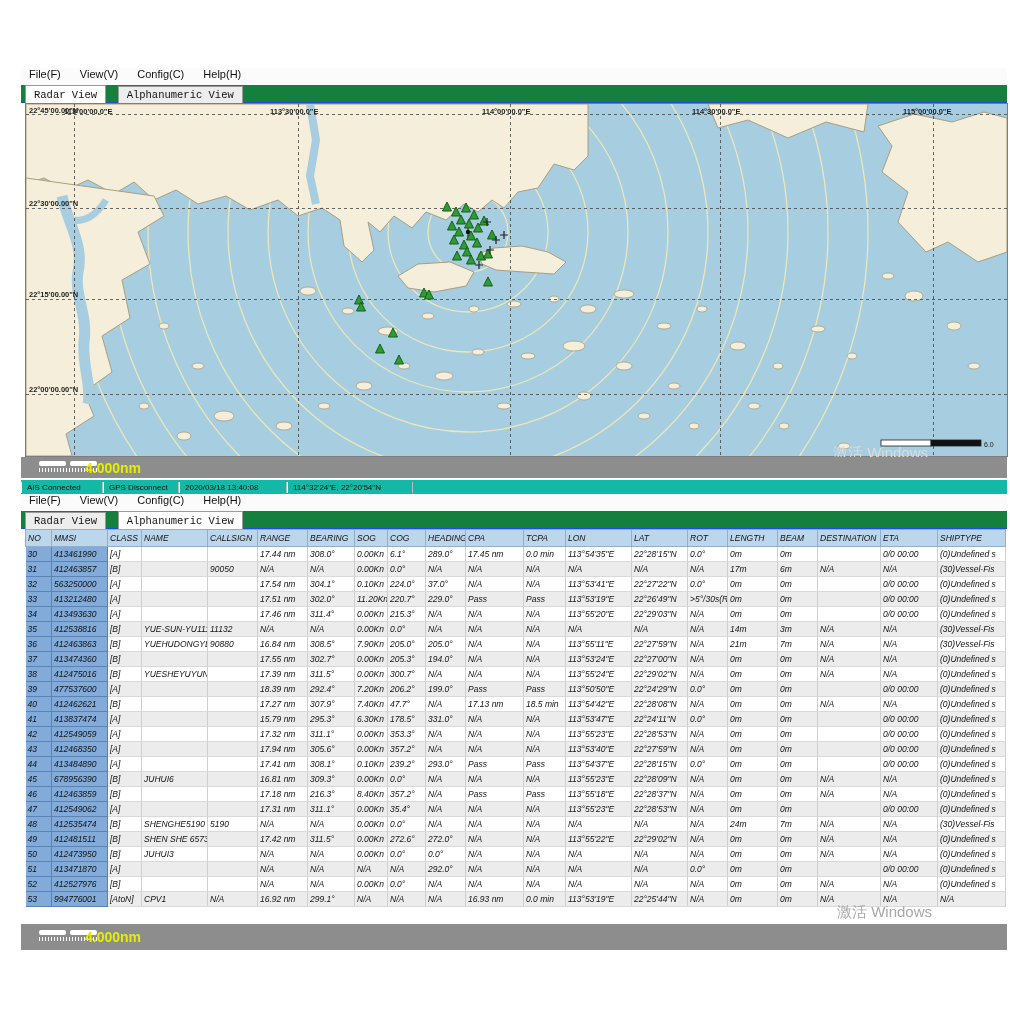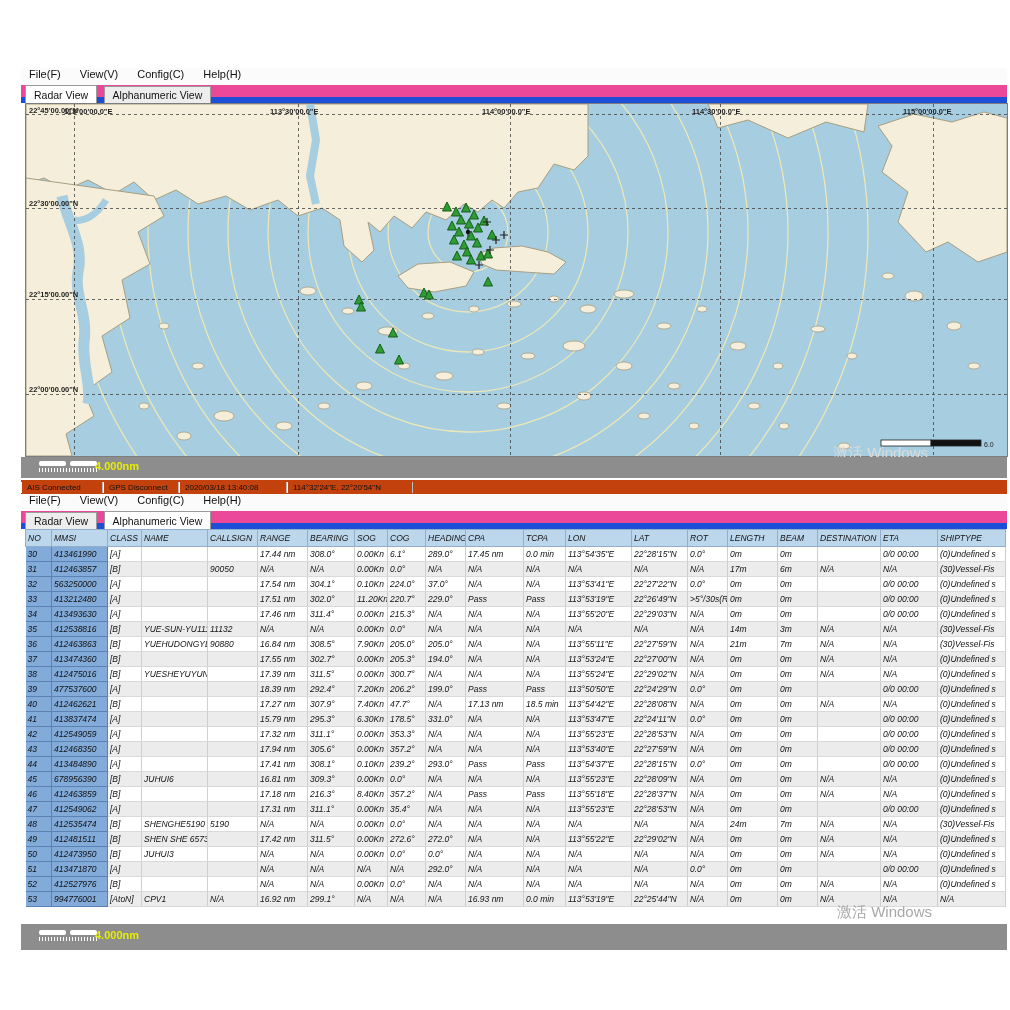--- a/index.html
+++ b/index.html
@@ -4,39 +4,39 @@
 <style>
   html,body{margin:0;padding:0;background:#fff;}
   #root{position:relative;width:1010px;height:1010px;background:#fff;
         font-family:"Liberation Sans",sans-serif;color:#111;overflow:hidden;margin-left:7px;}
   
   .menubar{position:absolute;left:14px;width:986px;height:17px;background:#fbfbfb;
            font-size:11px;padding-left:8px;box-sizing:border-box;white-space:nowrap;}
   .menu-item{display:inline-block;margin-right:16px;cursor:default;}
   
   .tabbar{position:absolute;left:14px;width:986px;height:18px;padding-left:4px;
-          box-sizing:border-box;border-bottom:6px solid #1d4ed8;background:#ec4899;}
+          box-sizing:border-box;border-bottom:1px solid #1d4ed8;background:#15803d;font-family:Liberation Mono, monospace;}
   .tab{display:inline-block;height:16px;line-height:16px;padding:0 8px;font-size:10.5px;
        border:1px solid #9a9a9a;border-bottom:none;background:#ededed;margin-right:2px;
        vertical-align:bottom;}
   .tab.active{background:#fff;height:18px;line-height:18px;margin-bottom:-1px;}
   
   #map{position:absolute;left:18px;top:103px;width:981px;height:352px;
        border:1px solid #7d7d7d;background:#a6cde0;overflow:hidden;}
   .map-label{position:absolute;font-size:7.5px;font-weight:bold;color:#222;white-space:nowrap;}
   .vessel{fill:#2e9b35;stroke:#145f18;stroke-width:1;}
   .cross{stroke:#222;stroke-width:1.2;fill:none;}
   
   .graybar{position:absolute;left:14px;width:986px;background:#8d8d8d;}
   .sbar{position:absolute;width:27px;height:5px;background:#fff;border-radius:2px;top:4px;}
   .sticks{position:absolute;top:11px;left:18px;width:58px;height:4px;
           background:repeating-linear-gradient(90deg,#fff 0 1px,transparent 1px 3px);}
-  .range-label{position:absolute;left:74px;top:3px;color:#e6ee00;font-size:11px;font-weight:bold;}
+  .range-label{position:absolute;left:64px;top:3px;color:#e6ee00;font-size:14px;font-weight:bold;}
   
-  #statusbar{position:absolute;left:14px;top:479px;width:986px;height:14px;background:#c2410c;
+  #statusbar{position:absolute;left:14px;top:479px;width:986px;height:14px;background:#14b8a6;
              border-top:1px solid #fff;display:flex;align-items:center;font-size:8px;}
   .status-seg{border-right:1px solid #bdbdbd;border-left:1px solid #f8f8f8;padding:0 5px;
               height:11px;line-height:11px;white-space:nowrap;overflow:hidden;box-sizing:border-box;}
   .seg0{width:82px;}.seg1{width:76px;}.seg2{width:108px;}.seg3{width:126px;}.seg4{flex:1;}
   
   #aistable{position:absolute;left:18px;top:529px;width:981px;border-collapse:collapse;
             table-layout:fixed;font-size:8.5px;background:#fff;font-style:italic;}
   #aistable th{background:#bcd6ec;border:1px solid #92aecb;font-weight:normal;text-align:left;
                padding:1px 2px;height:14px;white-space:nowrap;overflow:hidden;}
   #aistable td{border-right:1px solid #cfcfcf;border-bottom:1px solid #d9d9d9;padding:0 2px;

